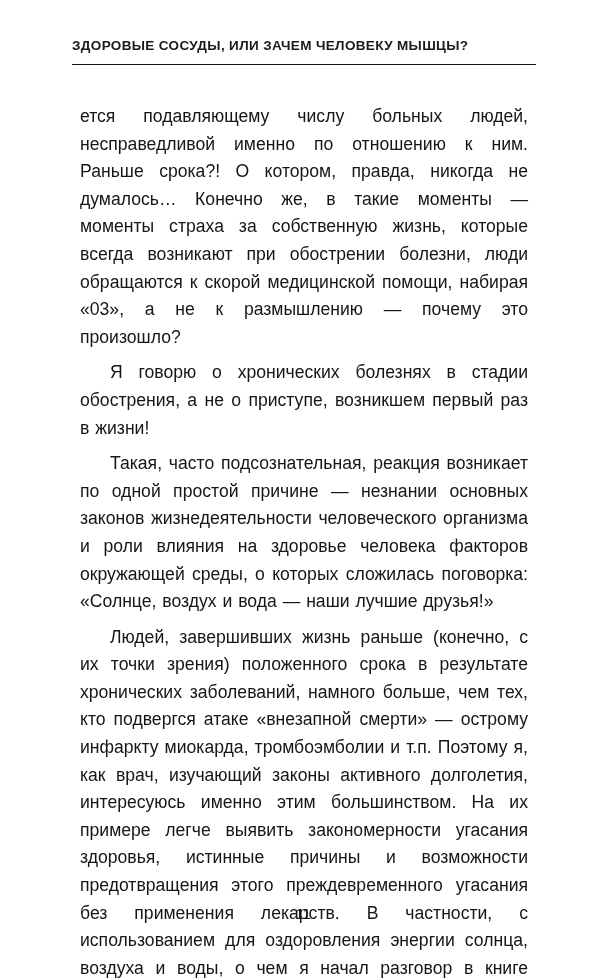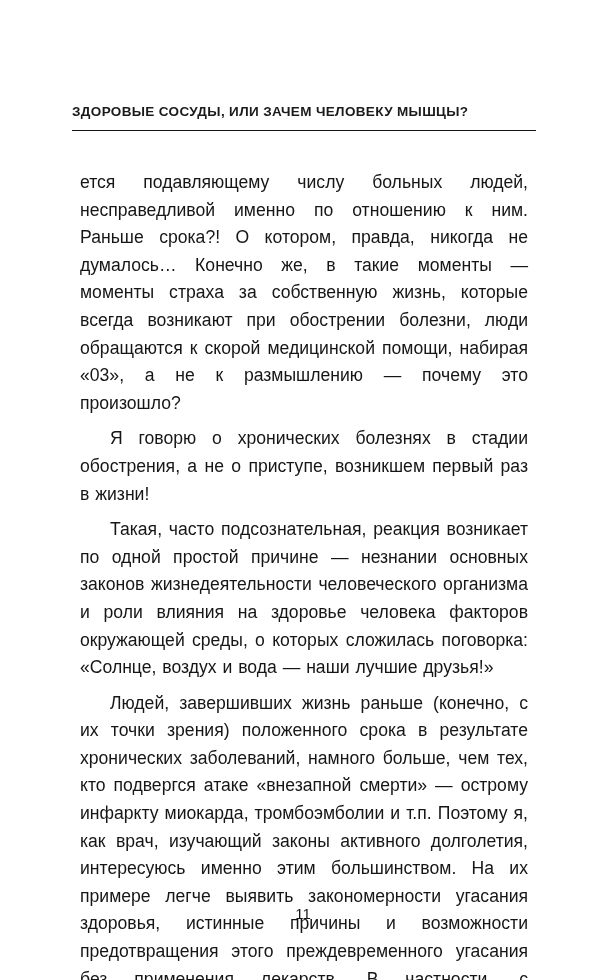--- a/index.html
+++ b/index.html
@@ -8,21 +8,21 @@
     padding: 0;
     background: #ffffff;
   }
   .page {
     position: relative;
     width: 606px;
     height: 980px;
     margin: 0 auto;
     background: #ffffff;
     box-sizing: border-box;
-    padding: 104px 70px 0 72px;
+    padding: 38px 70px 0 72px;
     font-family: "Liberation Sans", "DejaVu Sans", sans-serif;
     color: #151515;
   }
   .running-head {
     font-weight: bold;
     font-size: 13.5px;
     letter-spacing: 0.35px;
     color: #1a1a1a;
     white-space: nowrap;
   }

